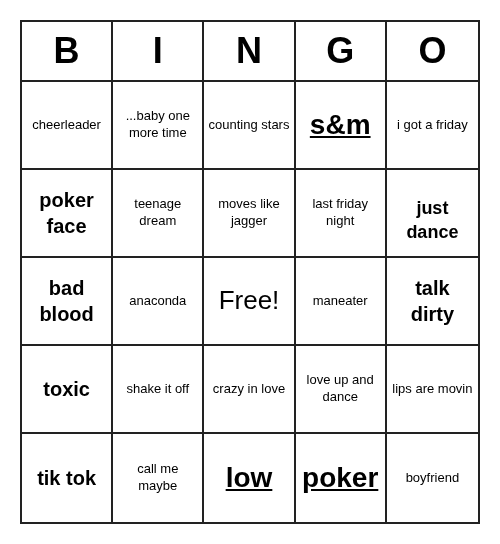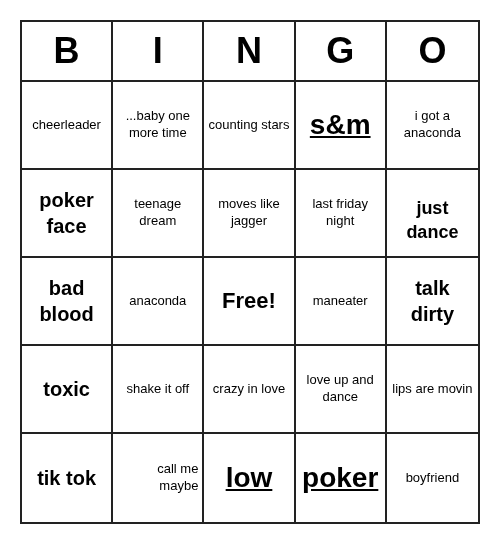--- a/index.html
+++ b/index.html
@@ -45,34 +45,33 @@
       text-align: center;
       padding: 6px 4px;
       font-size: 13px;
       line-height: 1.3;
     }
     .bingo-cell:nth-child(5n) {
       border-right: none;
     }
     .bingo-grid > .bingo-cell:nth-child(n+21) {
       border-bottom: none;
-      text-align: right;
     }
     .bingo-cell.large-text {
       font-size: 20px;
       font-weight: bold;
     }
     .bingo-cell.medium-text {
       font-size: 18px;
       font-weight: bold;
       margin-top: 15px;
     }
     .bingo-cell.free {
-      font-size: 22px;
-      font-weight: bold;
+      font-size: 26px;
+      font-weight: normal;
     }
     .bingo-cell.xlarge {
       font-size: 28px;
       font-weight: bold;
       text-decoration: underline;
     }
   </style>
 </head>
 <body>
 
@@ -82,21 +81,21 @@
       <div class="bingo-letter">I</div>
       <div class="bingo-letter">N</div>
       <div class="bingo-letter">G</div>
       <div class="bingo-letter">O</div>
     </div>
   <div class="bingo-grid">
   <div class="bingo-cell">cheerleader</div>
       <div class="bingo-cell">...baby one more time</div>
       <div class="bingo-cell">counting stars</div>
       <div class="bingo-cell xlarge">s&amp;m</div>
-      <div class="bingo-cell">i got a anaconda</div>
+      <div class="bingo-cell">i got a friday</div>
       <div class="bingo-cell large-text">poker face</div>
       <div class="bingo-cell">teenage dream</div>
       <div class="bingo-cell">moves like jagger</div>
       <div class="bingo-cell">last friday night</div>
       <div class="bingo-cell medium-text">just dance</div>
       <div class="bingo-cell large-text">bad blood</div>
       <div class="bingo-cell">anaconda</div>
       <div class="bingo-cell free">Free!</div>
       <div class="bingo-cell">maneater</div>
       <div class="bingo-cell large-text">talk dirty</div>

